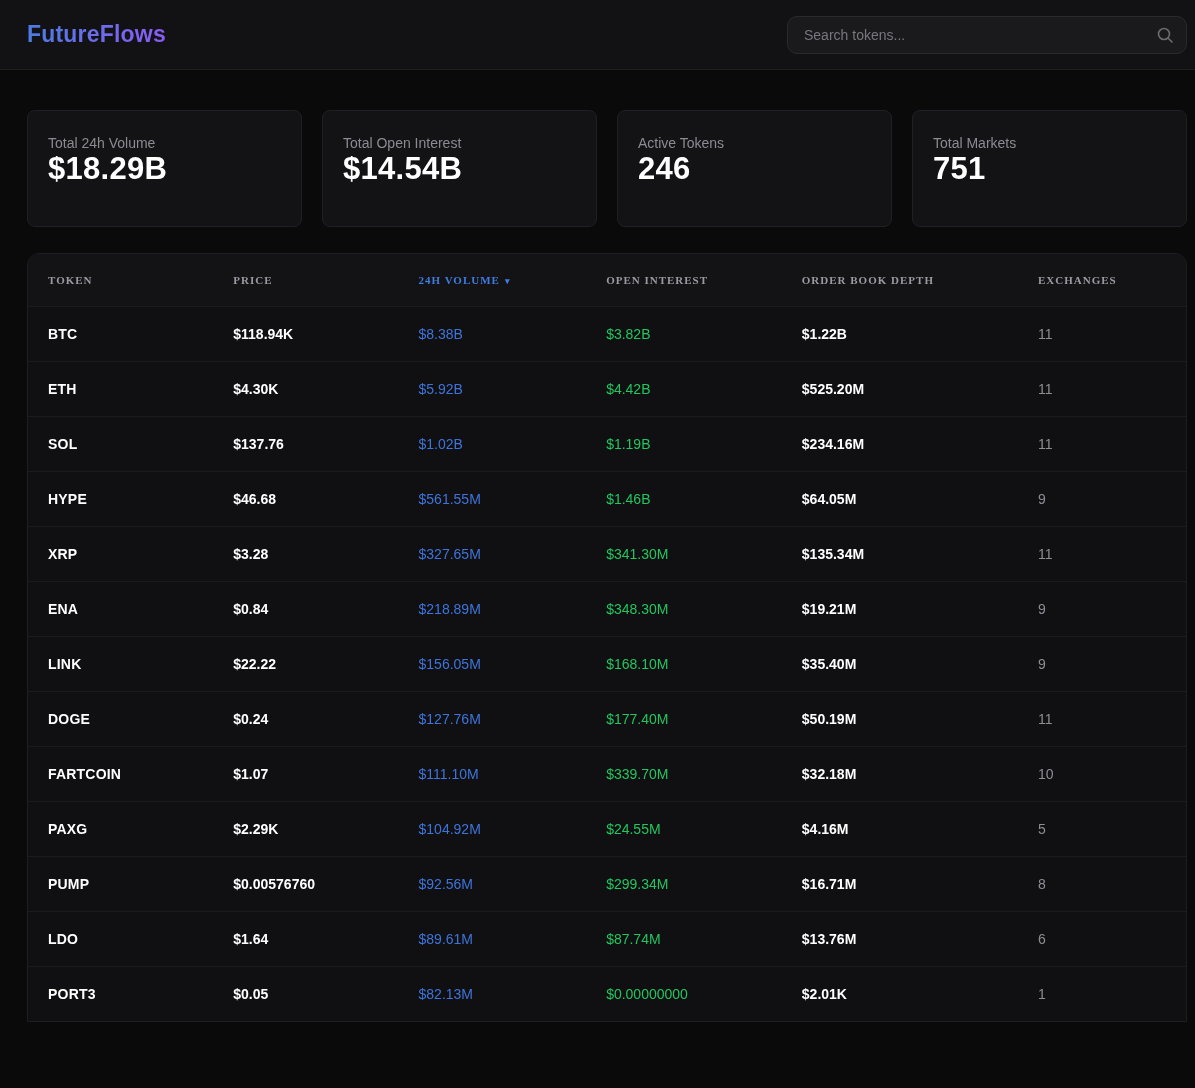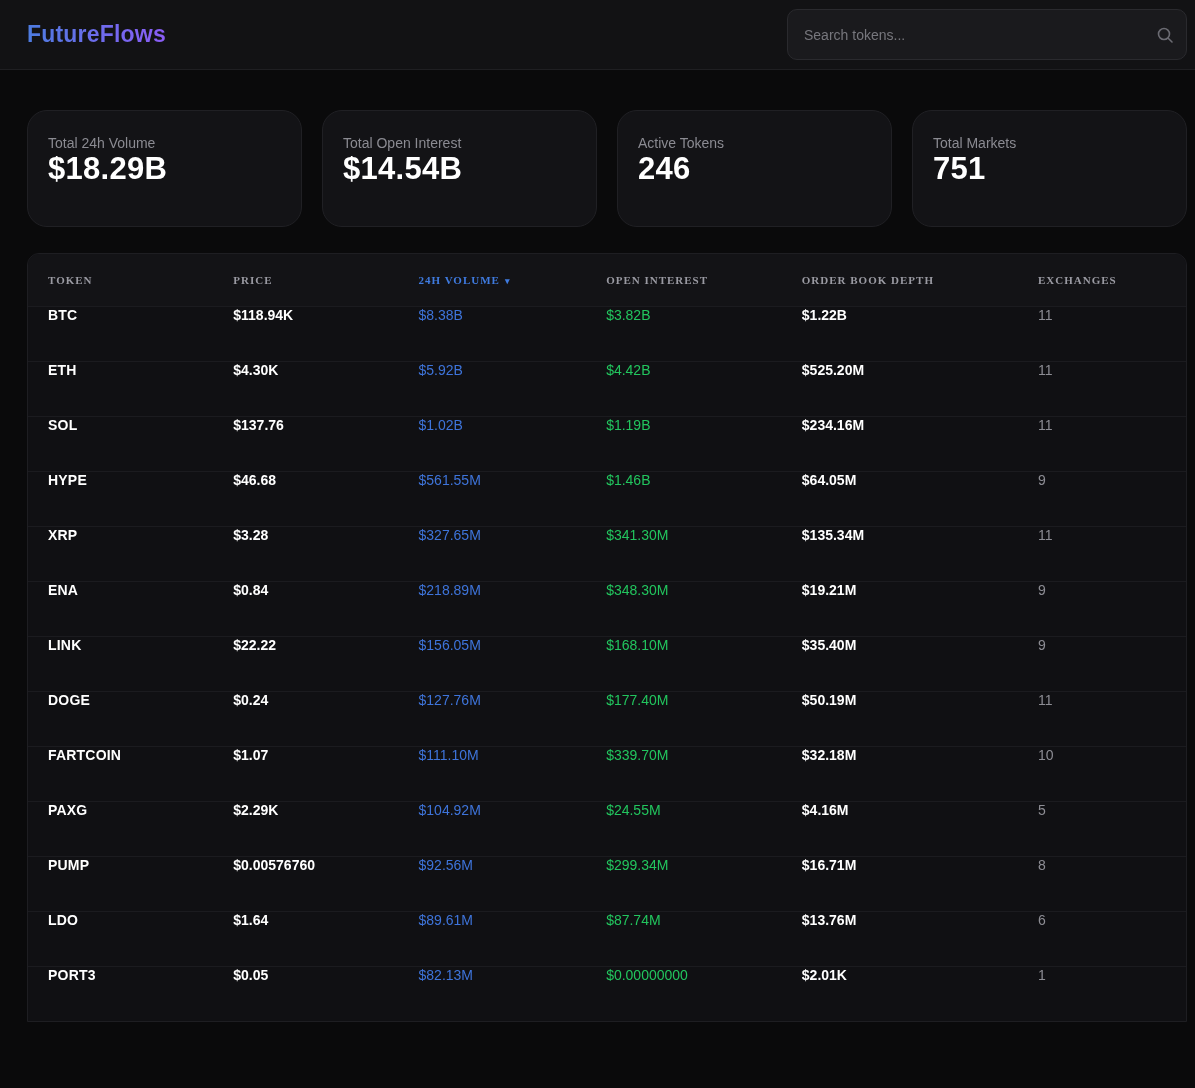--- a/index.html
+++ b/index.html
@@ -16,35 +16,35 @@
     display:flex; align-items:center; justify-content:space-between;
     padding:0 8px 0 27px;
   }
   .logo {
     font-size:23px; font-weight:700; letter-spacing:.2px;
     background:linear-gradient(90deg,#4d7ce0 0%,#8b5cf6 100%);
     -webkit-background-clip:text; background-clip:text; color:transparent;
   }
   .search { position:relative; width:400px; }
   .search input {
-    width:100%; height:51px; background:#1a1a1d; border:1px solid #2a2a2e;
+    width:100%; height:38px; background:#1a1a1d; border:1px solid #2a2a2e;
     border-radius:10px; color:#e5e5e8; font-size:14px;
     padding:0 42px 0 16px; outline:none; font-family:inherit;
   }
   .search input::placeholder { color:#77777d; }
   .search-icon { position:absolute; right:13px; top:50%; transform:translateY(-50%); display:flex; }
 
   
   .container { padding:0 8px 0 27px; }
 
   
   .stats { display:flex; gap:20px; margin-top:40px; }
   .card {
     flex:1; height:117px; background:#131316; border:1px solid #202024;
-    border-radius:20px; padding:24px 20px;
+    border-radius:8px; padding:24px 20px;
   }
   .card-label { color:#8b8b92; font-size:14px; }
   .card-value { color:#fff; font-size:31px; font-weight:700; letter-spacing:.3px; }
 
   
   .controls { display:flex; align-items:center; margin-top:42px; }
   .ctl-label { color:#a8a8ae; font-size:15px; }
   .pill {
     display:flex; align-items:center; background:#1b1b1f; border:1px solid #2e2e33;
     border-radius:8px; padding:0 13px; height:34px; margin-left:13px; cursor:pointer;
@@ -60,21 +60,21 @@
     border-radius:12px 12px 0 0; overflow:hidden;
   }
   .thead { display:flex; height:52px; align-items:center; background:#131316;font-family:Liberation Serif, serif; }
   .th {
     color:#9a9aa2; font-size:11px; font-weight:700; letter-spacing:1px;
     cursor:pointer; white-space:nowrap;
   }
   .th.sorted { color:#3f7be0; }
   .sort-arrow { font-size:9px; margin-left:5px; }
   .trow {
-    display:flex; height:55px; 
+    display:flex; height:55px; align-items:center;
     border-top:1px solid #1b1b1f; cursor:pointer;
   }
   .cell { padding-left:20px; }
   .c1 { width:16%; }  .c2 { width:16%; }  .c3 { width:16.2%; }
   .c4 { width:16.9%; } .c5 { width:20.4%; } .c6 { width:14.5%; }
   .tok   { font-weight:700; font-size:14px; letter-spacing:.2px; }
   .price { font-weight:600; font-size:14px; }
   .vol   { color:#3e74da; font-weight:500; font-size:14px; }
   .oi    { color:#22c55e; font-weight:500; font-size:14px; }
   .depth { font-weight:600; font-size:14px; }

